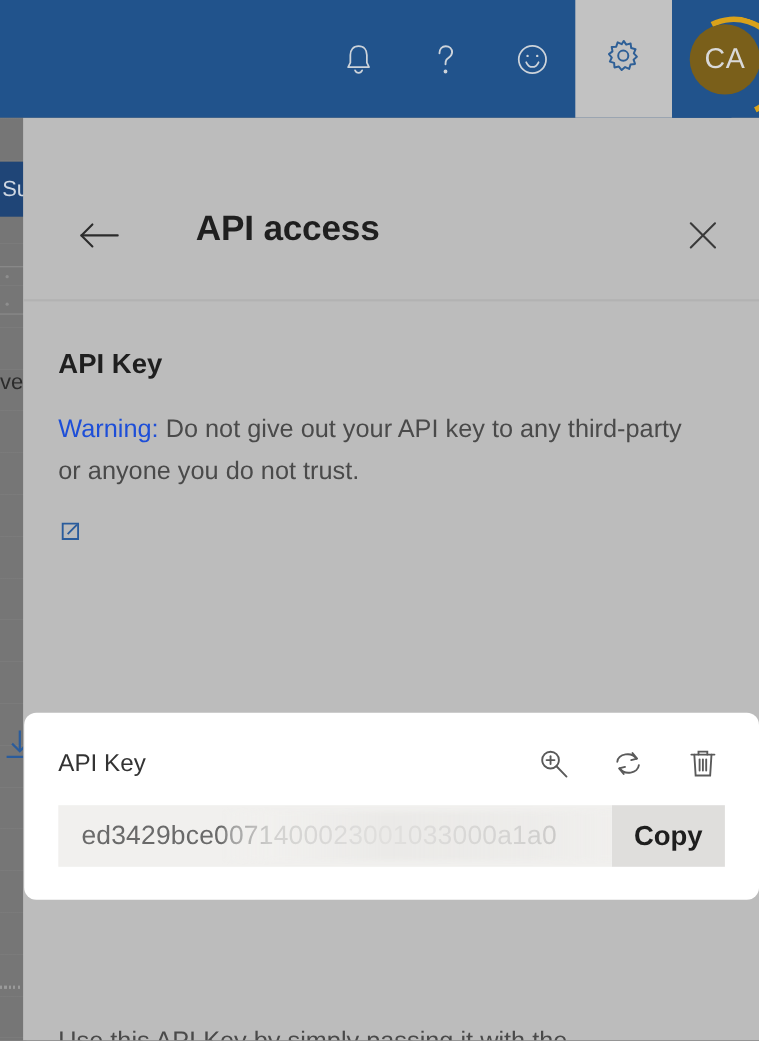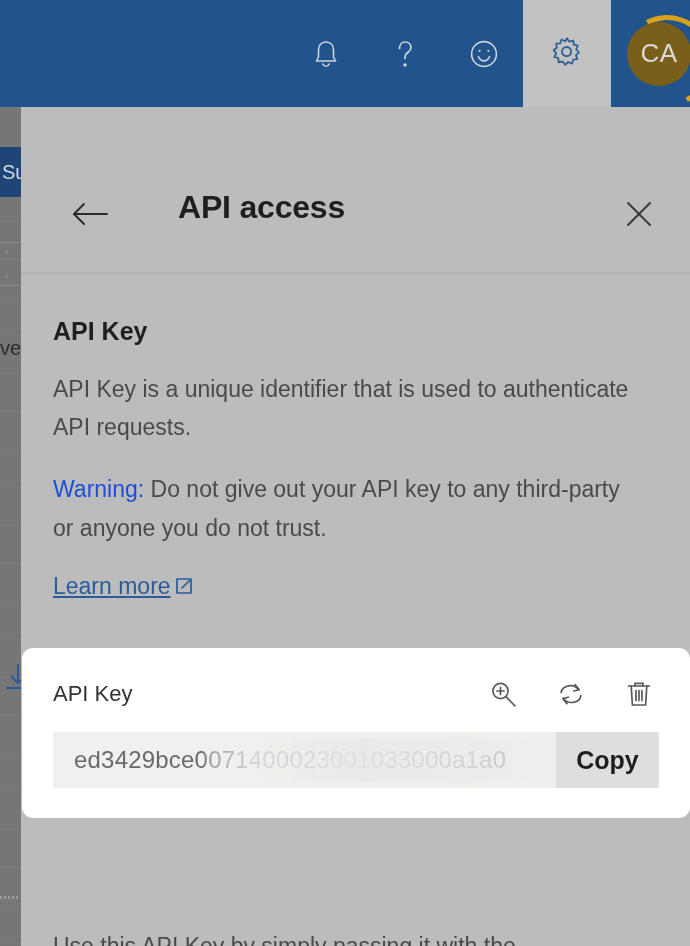--- a/index.html
+++ b/index.html
@@ -368,26 +368,24 @@
         <path d="M3 3 L25 25"></path>
         <path d="M25 3 L3 25"></path>
       </svg>
     </div>
     <div id="header-divider"></div>
   </div>
 
   <div id="panel-body">
     <div id="section-title">API Key</div>
 
-    <div class="body-para">API Key is a unique identifier that is used to authenticate API requests.</div>
 
     <div class="body-para"><span class="warn-label">Warning:</span><span> Do not give out your API key to any third-party or anyone you do not trust.</span></div>
 
     <a id="learn-more" href="#">
-      <span>Learn more</span>
       <span id="learn-more-icon">
         <svg width="22" height="22" viewBox="0 0 22 22" fill="none" stroke="#2a5c9c" stroke-width="1.7">
           <path d="M4 4 H18 V18 H4 Z"></path>
           <path d="M8.5 13.5 L17 5"></path>
         </svg>
       </span>
     </a>
   </div>
 
   <div id="usage-text">

